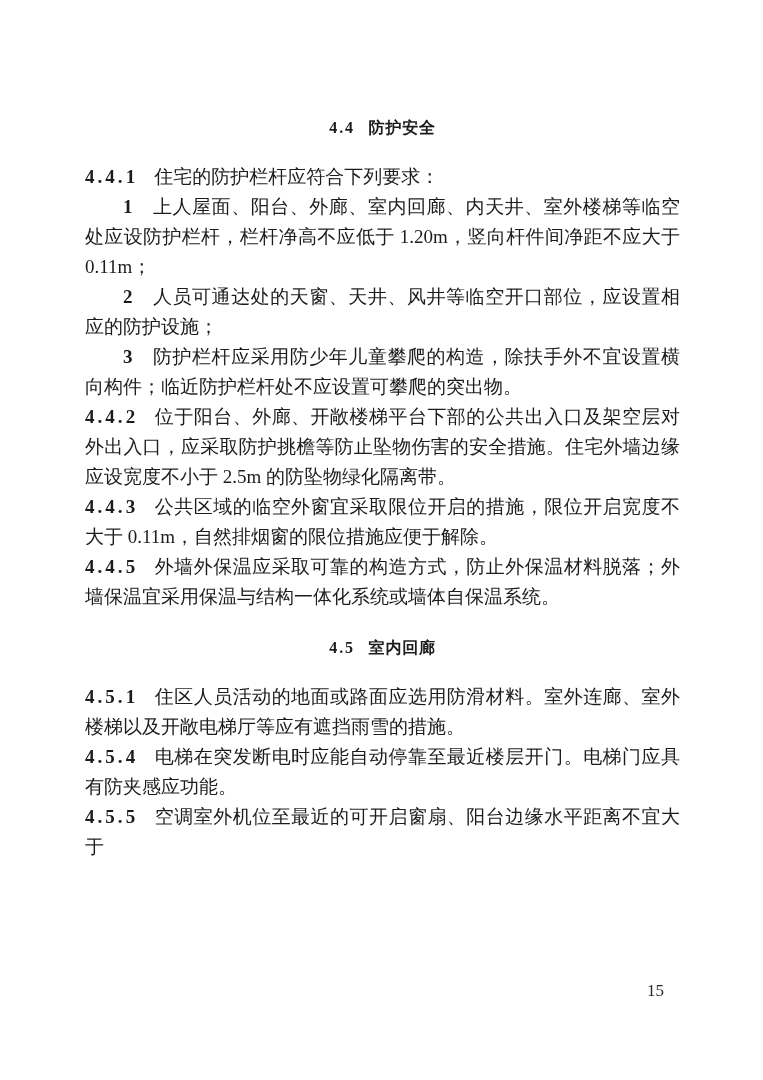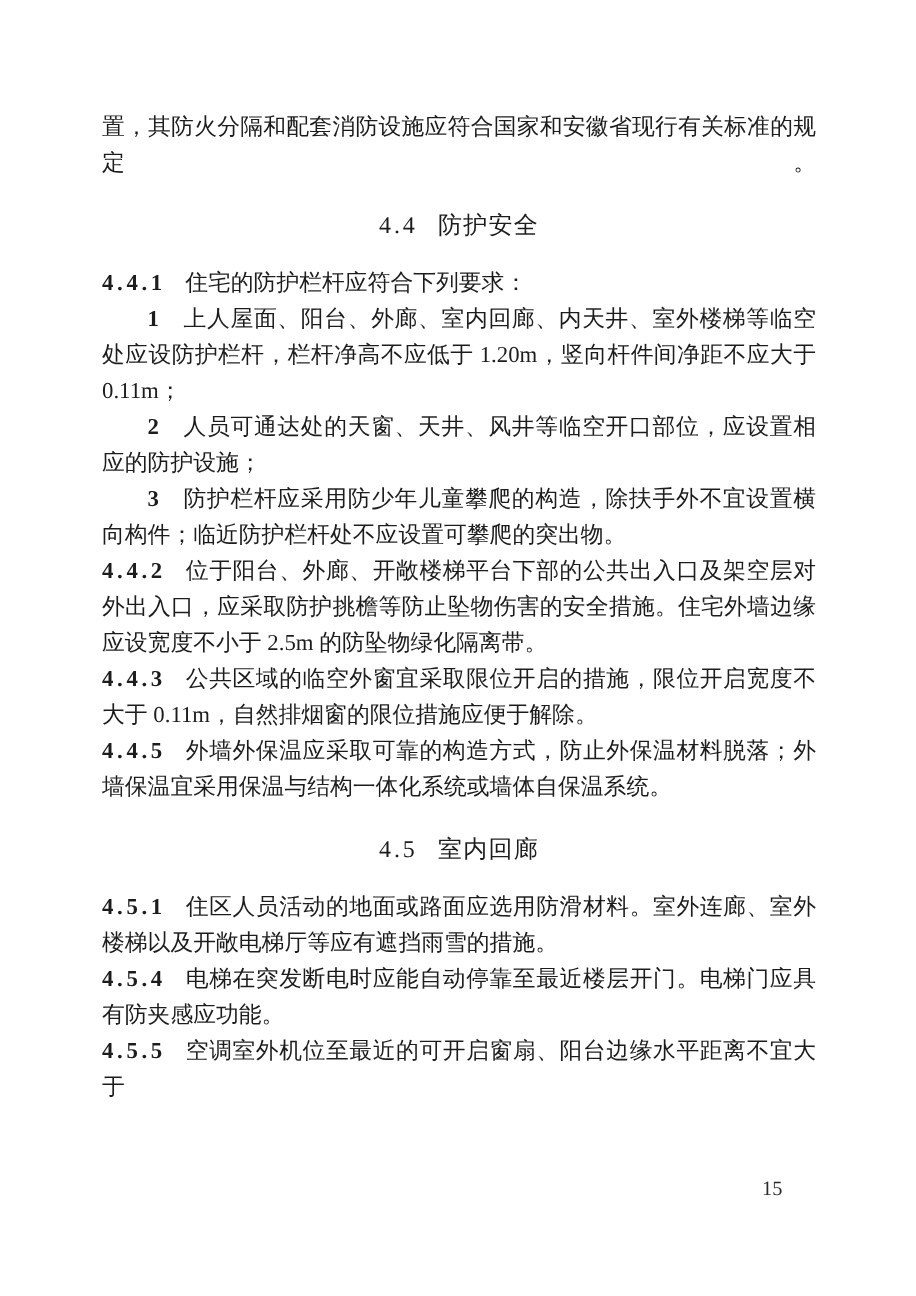--- a/index.html
+++ b/index.html
@@ -24,42 +24,41 @@
     letter-spacing: 0.16em;
     margin-right: 0.85em;
     white-space: nowrap;
     font-family: Liberation Serif, serif;
   }
   .inum {
     font-weight: 700;
     margin-right: 1.05em;
   }
   .heading {
-    font-size: 20px;
-    font-weight: 400;
+    font-size: 16px;
+    font-weight: 700;
     text-align: center;
     margin: 21px 0 19px 0;
     letter-spacing: 0.05em;
   }
   .heading .hnum { margin-right: 0.85em; letter-spacing: 0.12em; }
   .pagenum {
     position: absolute;
     top: 977px;
-    right: 111px;
+    right: 99px;
     font-size: 17px;
     line-height: 28px;
     color: #2a2a2a;
   }
 </style>
 </head>
 <body>
 
 <div class="sheet">
 
-  <p class="para force-justify">置，其防火分隔和配套消防设施应符合国家和安徽省现行有关标准的规定。</p>
 
   <p class="heading"><span class="hnum">4.4</span><span>防护安全</span></p>
 
   <p class="clause"><span class="cnum">4.4.1</span><span>住宅的防护栏杆应符合下列要求：</span></p>
 
   <p class="item"><span class="inum">1</span><span>上人屋面、阳台、外廊、室内回廊、内天井、室外楼梯等临空处应设防护栏杆，栏杆净高不应低于 1.20m，竖向杆件间净距不应大于 0.11m；</span></p>
 
   <p class="item"><span class="inum">2</span><span>人员可通达处的天窗、天井、风井等临空开口部位，应设置相应的防护设施；</span></p>
 
   <p class="item"><span class="inum">3</span><span>防护栏杆应采用防少年儿童攀爬的构造，除扶手外不宜设置横向构件；临近防护栏杆处不应设置可攀爬的突出物。</span></p>

